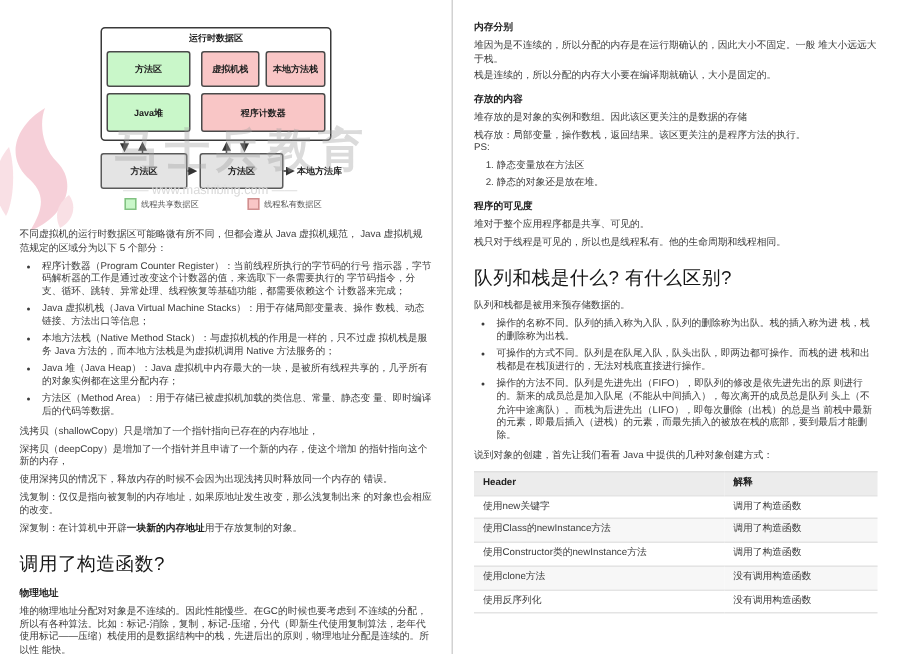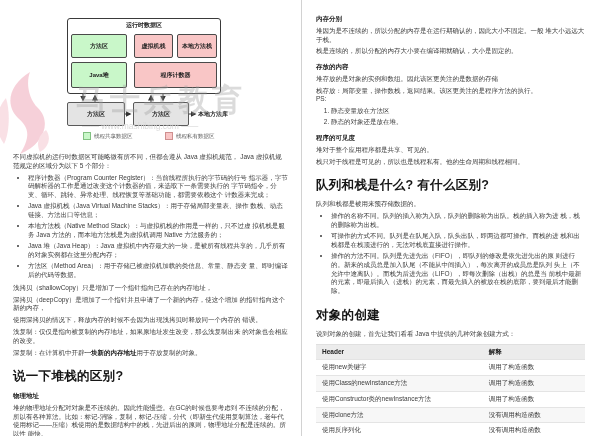--- a/index.html
+++ b/index.html
@@ -5,21 +5,21 @@
   html,body{margin:0;padding:0;background:#ffffff;}
   #canvas{position:relative;width:600px;height:436px;background:#ffffff;overflow:hidden;
           font-family:"Liberation Sans","DejaVu Sans",sans-serif;color:#3b3b3b;}
   .page{position:absolute;top:0;height:436px;background:#fff;}
   #page-l{left:0;width:301px;}
   #page-r{left:301px;width:299px;border-left:1px solid #d2d2d2;box-sizing:border-box;}
   .content{position:relative;padding:0 13px 0 13px;font-size:6.5px;line-height:1.35;}
   #page-r .content{padding:8px 15px 0 14px;}
   p{margin:3px 0;}
   .mini{font-weight:bold;color:#222;margin:7px 0 3px 0;}
-  h2{font-size:12.5px;color:#161616;margin:11px 0 6px 0;font-weight:bold;letter-spacing:.3px;}
+  h2{font-size:12.5px;color:#161616;margin:11px 0 6px 0;font-weight:normal;letter-spacing:.3px;}
   ul,ol{margin:3px 0 4px 0;padding-left:15px;}
   li{margin:0 0 2.5px 0;}
   b.inline{color:#222;}
   
   #diagram-wrap{position:relative;height:146px;margin:4px 0 0 0;}
   #diagram{position:absolute;left:53px;top:6px;width:185px;height:140px;}
   .dbox{position:absolute;box-sizing:border-box;border:1px solid #4a4a4a;border-radius:2px;
         display:flex;align-items:center;justify-content:center;font-size:6px;font-weight:600;color:#222;}
   #outer-box{left:14px;top:8px;width:154px;height:76px;background:#fff;border-color:#3a3a3a;
              display:block;border-radius:3px;}
@@ -112,21 +112,21 @@
         <li>Java 堆（Java Heap）：Java 虚拟机中内存最大的一块，是被所有线程共享的，几乎所有的对象实例都在这里分配内存；</li>
         <li>方法区（Method Area）：用于存储已被虚拟机加载的类信息、常量、静态变 量、即时编译后的代码等数据。</li>
       </ul>
 
       <p>浅拷贝（shallowCopy）只是增加了一个指针指向已存在的内存地址，</p>
       <p>深拷贝（deepCopy）是增加了一个指针并且申请了一个新的内存，使这个增加 的指针指向这个新的内存，</p>
       <p>使用深拷贝的情况下，释放内存的时候不会因为出现浅拷贝时释放同一个内存的 错误。</p>
       <p>浅复制：仅仅是指向被复制的内存地址，如果原地址发生改变，那么浅复制出来 的对象也会相应的改变。</p>
       <p><span>深复制：在计算机中开辟</span><b class="inline">一块新的内存地址</b><span>用于存放复制的对象。</span></p>
 
-      <h2>说一下堆栈的区别?</h2>
+      <h2>调用了构造函数?</h2>
       <p class="mini">物理地址</p>
       <p>堆的物理地址分配对对象是不连续的。因此性能慢些。在GC的时候也要考虑到 不连续的分配，所以有各种算法。比如：标记-消除，复制，标记-压缩，分代（即新生代使用复制算法，老年代使用标记——压缩）栈使用的是数据结构中的栈，先进后出的原则，物理地址分配是连续的。所以性 能快。</p>
     </div>
   </div>
 
   <div class="page" id="page-r">
     <div class="content">
 
       <p class="mini">内存分别</p>
       <p>堆因为是不连续的，所以分配的内存是在运行期确认的，因此大小不固定。一般 堆大小远远大于栈。</p>
@@ -146,21 +146,20 @@
       <p>栈只对于线程是可见的，所以也是线程私有。他的生命周期和线程相同。</p>
 
       <h2>队列和栈是什么? 有什么区别?</h2>
       <p>队列和栈都是被用来预存储数据的。</p>
       <ul>
         <li>操作的名称不同。队列的插入称为入队，队列的删除称为出队。栈的插入称为进 栈，栈的删除称为出栈。</li>
         <li>可操作的方式不同。队列是在队尾入队，队头出队，即两边都可操作。而栈的进 栈和出栈都是在栈顶进行的，无法对栈底直接进行操作。</li>
         <li>操作的方法不同。队列是先进先出（FIFO），即队列的修改是依先进先出的原 则进行的。新来的成员总是加入队尾（不能从中间插入），每次离开的成员总是队列 头上（不允许中途离队）。而栈为后进先出（LIFO），即每次删除（出栈）的总是当 前栈中最新的元素，即最后插入（进栈）的元素，而最先插入的被放在栈的底部，要到最后才能删除。</li>
       </ul>
 
-      <h2>对象的创建</h2>
       <p>说到对象的创建，首先让我们看看 Java 中提供的几种对象创建方式：</p>
 
       <table>
         <thead>
           <tr>
             <th>Header</th>
             <th class="c2">解释</th>
           </tr>
         </thead>
         <tbody>

